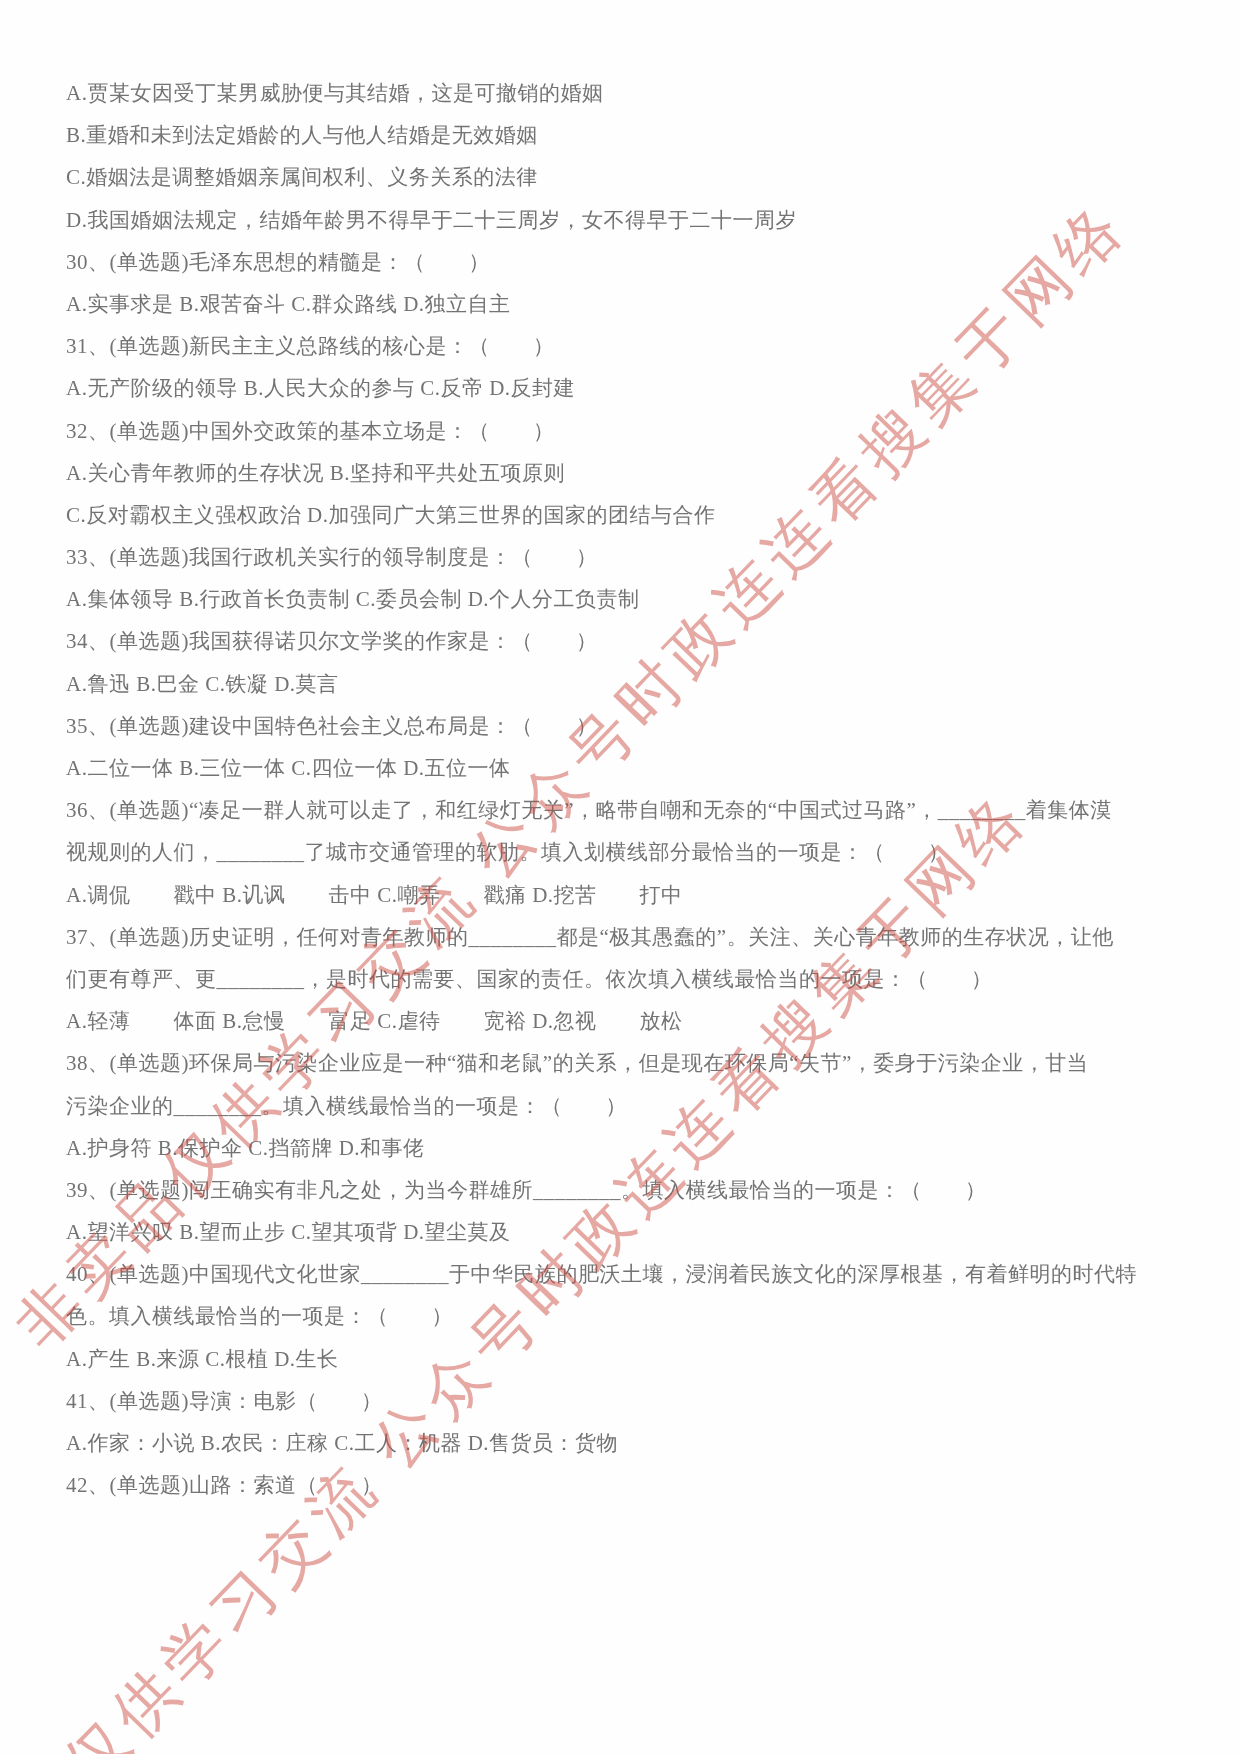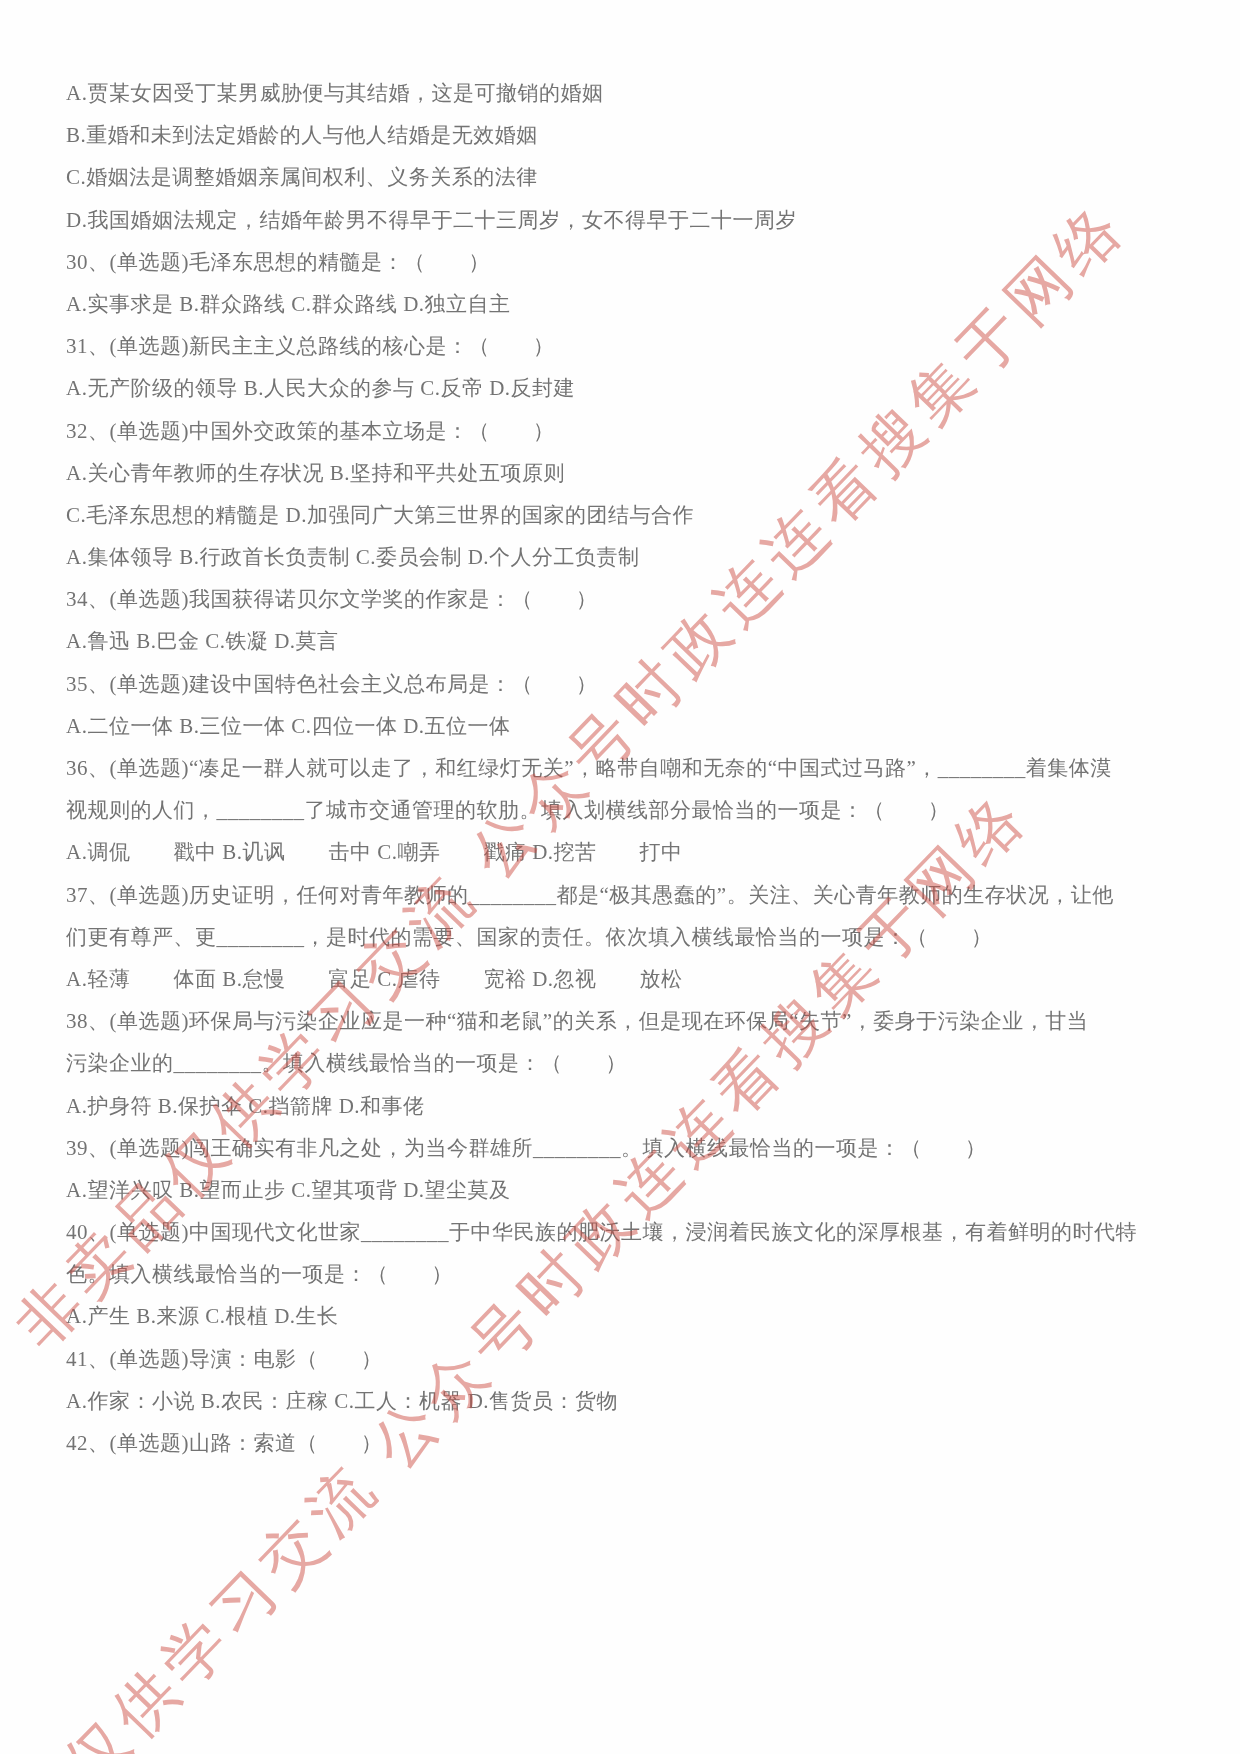--- a/index.html
+++ b/index.html
@@ -59,26 +59,27 @@
 
 <div class="page">
   <div class="watermark wm-main">非卖品仅供学习交流 公众号时政连连看搜集于网络</div>
   <div class="watermark wm-corner">非卖品仅供学习交流 公众号时政连连看搜集于网络</div>
   <div class="content">
       <div class="line">A.贾某女因受丁某男威胁便与其结婚，这是可撤销的婚姻</div>
       <div class="line">B.重婚和未到法定婚龄的人与他人结婚是无效婚姻</div>
       <div class="line">C.婚姻法是调整婚姻亲属间权利、义务关系的法律</div>
       <div class="line">D.我国婚姻法规定，结婚年龄男不得早于二十三周岁，女不得早于二十一周岁</div>
       <div class="line">30、(单选题)毛泽东思想的精髓是：（　　）</div>
-      <div class="line">A.实事求是 B.群众路线 C.群众路线 D.独立自主</div>
+      <div class="line">A.实事求是 B.艰苦奋斗 C.群众路线 D.独立自主</div>
       <div class="line">31、(单选题)新民主主义总路线的核心是：（　　）</div>
       <div class="line">A.无产阶级的领导 B.人民大众的参与 C.反帝 D.反封建</div>
       <div class="line">32、(单选题)中国外交政策的基本立场是：（　　）</div>
       <div class="line">A.关心青年教师的生存状况 B.坚持和平共处五项原则</div>
-      <div class="line">C.毛泽东思想的精髓是 D.加强同广大第三世界的国家的团结与合作</div>
+      <div class="line">C.反对霸权主义强权政治 D.加强同广大第三世界的国家的团结与合作</div>
+      <div class="line">33、(单选题)我国行政机关实行的领导制度是：（　　）</div>
       <div class="line">A.集体领导 B.行政首长负责制 C.委员会制 D.个人分工负责制</div>
       <div class="line">34、(单选题)我国获得诺贝尔文学奖的作家是：（　　）</div>
       <div class="line">A.鲁迅 B.巴金 C.铁凝 D.莫言</div>
       <div class="line">35、(单选题)建设中国特色社会主义总布局是：（　　）</div>
       <div class="line">A.二位一体 B.三位一体 C.四位一体 D.五位一体</div>
       <div class="line">36、(单选题)“凑足一群人就可以走了，和红绿灯无关”，略带自嘲和无奈的“中国式过马路”，________着集体漠</div>
       <div class="line">视规则的人们，________了城市交通管理的软肋。填入划横线部分最恰当的一项是：（　　）</div>
       <div class="line">A.调侃　　戳中 B.讥讽　　击中 C.嘲弄　　戳痛 D.挖苦　　打中</div>
       <div class="line">37、(单选题)历史证明，任何对青年教师的________都是“极其愚蠢的”。关注、关心青年教师的生存状况，让他</div>
       <div class="line">们更有尊严、更________，是时代的需要、国家的责任。依次填入横线最恰当的一项是：（　　）</div>

